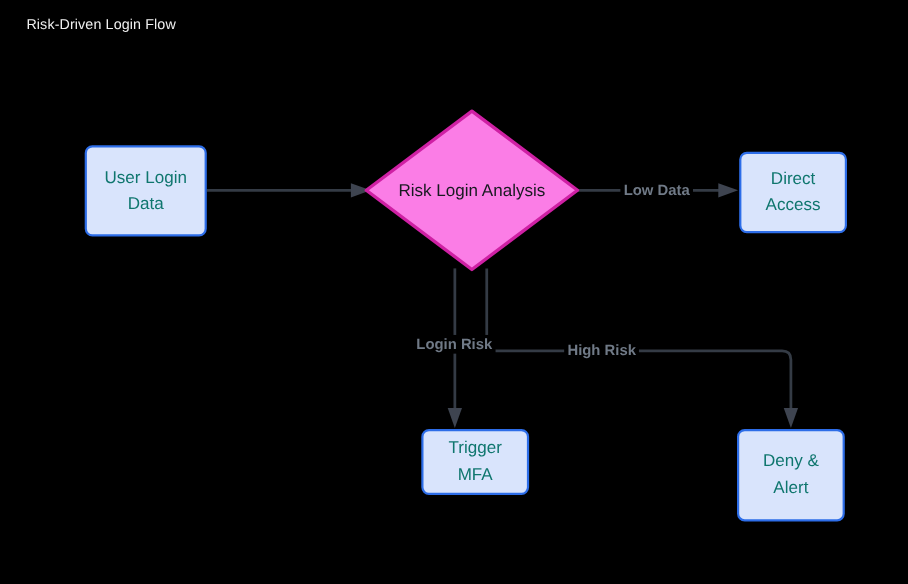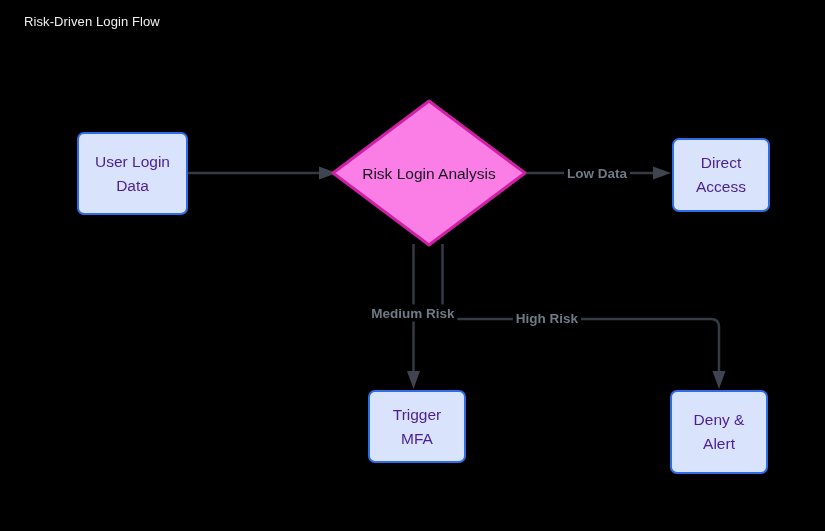--- a/index.html
+++ b/index.html
@@ -29,28 +29,28 @@
   .node {
     position: absolute;
     box-sizing: border-box;
     background: #d9e4fc;
     border: 2.5px solid #2d6de8;
     border-radius: 7px;
     display: flex;
     align-items: center;
     justify-content: center;
     text-align: center;
-    color: #4c1d95;
+    color: #0f766e;
     font-size: 15.5px;
     line-height: 24px;
     padding: 4px 10px;
   }
   .node-user    { left: 67px;  top: 132px; width: 111px; height: 83px; }
   .node-direct  { left: 662px; top: 138px; width: 98px;  height: 74px; }
-  .node-mfa     { left: 358px; top: 390px; width: 98px;  height: 73px; justify-content: center; }
+  .node-mfa     { left: 373px; top: 390px; width: 98px;  height: 60px; justify-content: center; }
   .node-deny    { left: 660px; top: 390px; width: 98px;  height: 84px; }
   .decision-label {
     position: absolute;
     left: 349px;
     top: 143px;
     width: 140px;
     height: 60px;
     display: flex;
     align-items: center;
     justify-content: center;
@@ -111,16 +111,16 @@
 
   <div class="node node-mfa">
     <span>Trigger MFA</span>
   </div>
 
   <div class="node node-deny">
     <span>Deny &amp; Alert</span>
   </div>
 
   <div class="edge-label edge-label-low">Low Data</div>
-  <div class="edge-label edge-label-medium">Medium Risk</div>
+  <div class="edge-label edge-label-medium">Login Risk</div>
   <div class="edge-label edge-label-high">High Risk</div>
 
 </div>
 
 </body></html>

